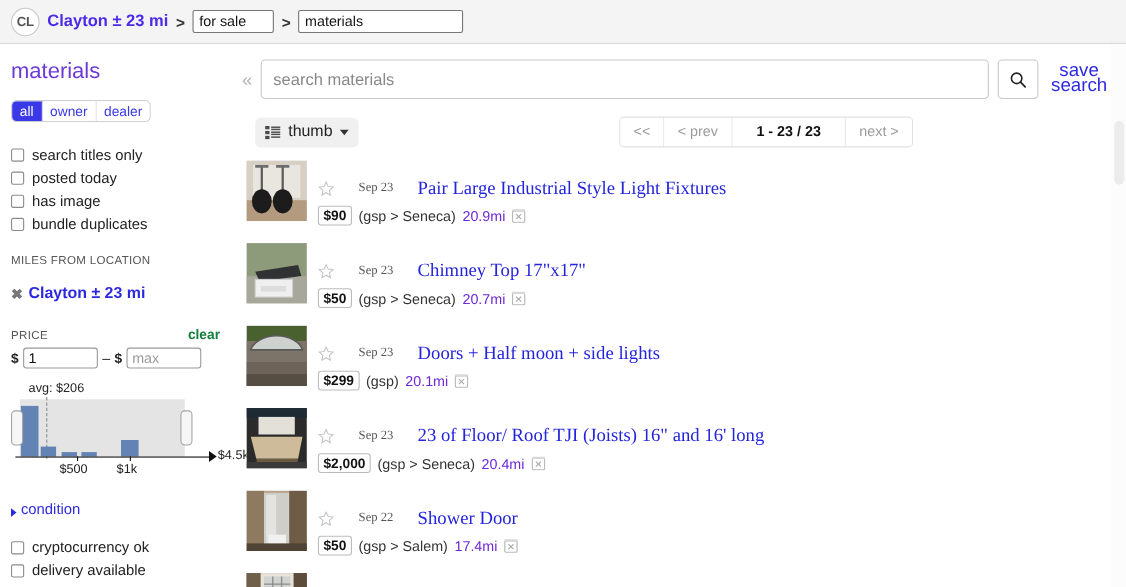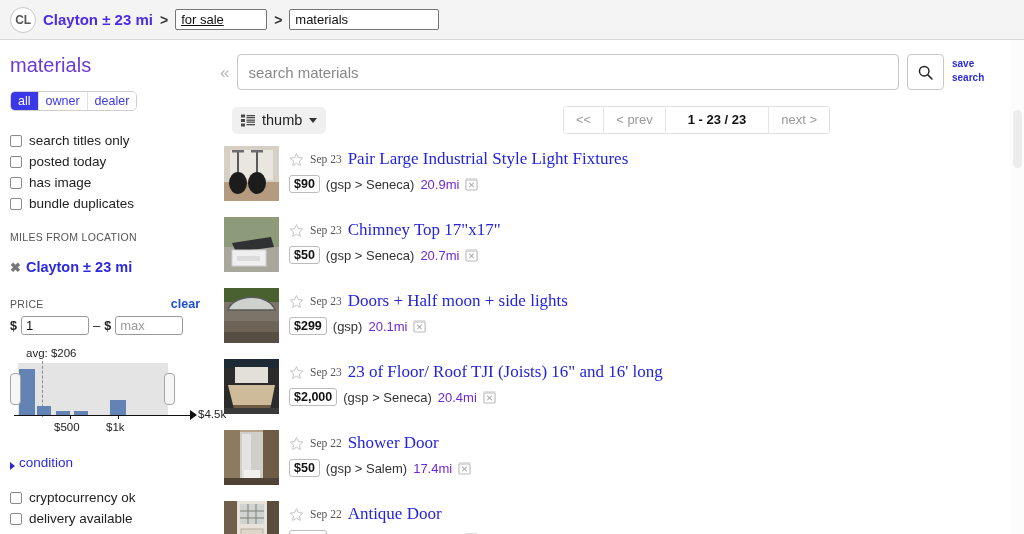--- a/index.html
+++ b/index.html
@@ -58,21 +58,21 @@
     border: 1px solid #767676;
     border-radius: 2px;
     height: 21px;
     font-size: 13px;
     font-family: "Liberation Sans", sans-serif;
     color: #111;
     padding: 0 22px 0 5px;
     line-height: 19px;
   }
   .sel-wrap { position: relative; display: inline-block; }
-  .sel-forsale { width: 92px; text-decoration: underline; }
+  .sel-forsale { width: 74px; }
   .sel-cat { width: 150px; }
 
   
   .page { display: flex; width: 1024px; height: 494px; }
 
   
   .sidebar {
     width: 210px;
     flex: 0 0 210px;
     padding: 14px 10px 0 10px;
@@ -137,21 +137,21 @@
     line-height: 1;
   }
   .chip-link { color: #2c2ae0; font-size: 14.5px; font-weight: 700; }
 
   .price-head {
     display: flex;
     justify-content: space-between;
     align-items: baseline;
     margin-top: 22px;
   }
-  .clear-link { color: #1d4ed8; font-size: 12.5px; font-weight: 700; }
+  .clear-link { color: #15803d; font-size: 12.5px; font-weight: 700; }
 
   .price-inputs {
     display: flex;
     align-items: center;
     gap: 4px;
     margin-top: 5px;
   }
   .dollar { font-size: 12.5px; color: #222; font-weight: 700; }
   .dash { font-size: 13px; color: #222; }
   .pinput {
@@ -259,23 +259,23 @@
     border: 1px solid #c9c9c9;
     border-radius: 4px;
     background: #fff;
     display: flex; align-items: center; justify-content: center;
     flex: 0 0 auto;
     padding: 0;
     cursor: pointer;
   }
   .savesearch {
     color: #2c2ae0;
-    font-size: 10px;
-    font-weight: 700;
-    text-align: left;
+    font-size: 17px;
+    font-weight: 400;
+    text-align: center;
     line-height: 14px;
     flex: 0 0 auto;
     width: 58px;
     padding-top: 3px;
   }
 
   
   .toolrow {
     display: flex;
     align-items: center;
@@ -326,21 +326,21 @@
   .row { display: flex; gap: 10px; margin-bottom: 16px; align-items: flex-start; }
   .thumb {
     width: 55px; height: 55px;
     flex: 0 0 55px;
     background: #ddd;
     overflow: hidden;
     position: relative;
   }
   .thumb svg { display: block; width: 55px; height: 55px; }
   .info { padding-top: 3px; min-width: 0; }
-  .line1 { display: flex; align-items: center; gap: 6px; }
+  .line1 { display: flex; align-items: center; gap: 22px; margin-top: 12px; }
   .star { flex: 0 0 auto; }
   .date { font-size: 11.5px; color: #555; font-family: "Liberation Serif", serif; }
   .title {
     font-family: "Liberation Serif", serif;
     font-size: 17px;
     color: #2424dd;
     white-space: nowrap;
   }
   .line2 { display: flex; align-items: center; gap: 6px; margin-top: 6px; }
   .price {

